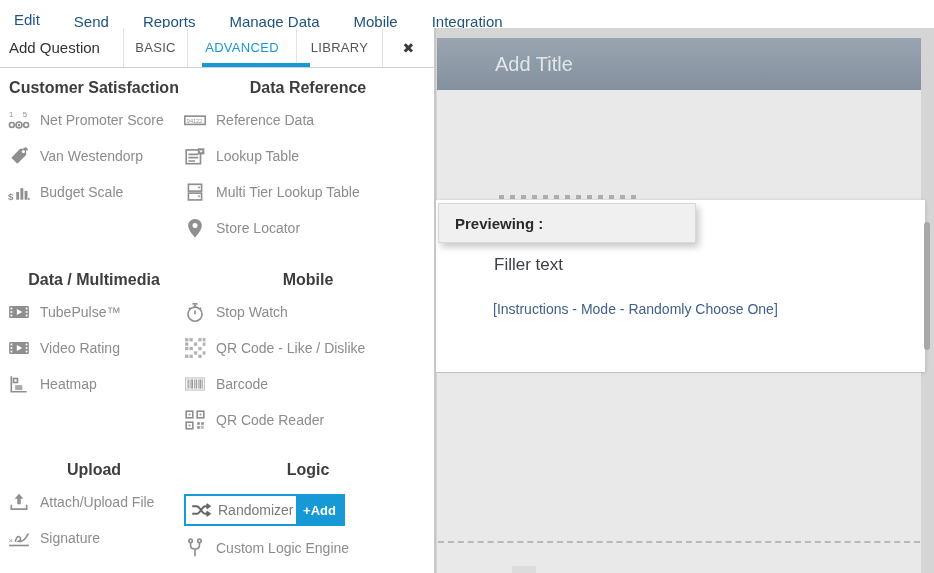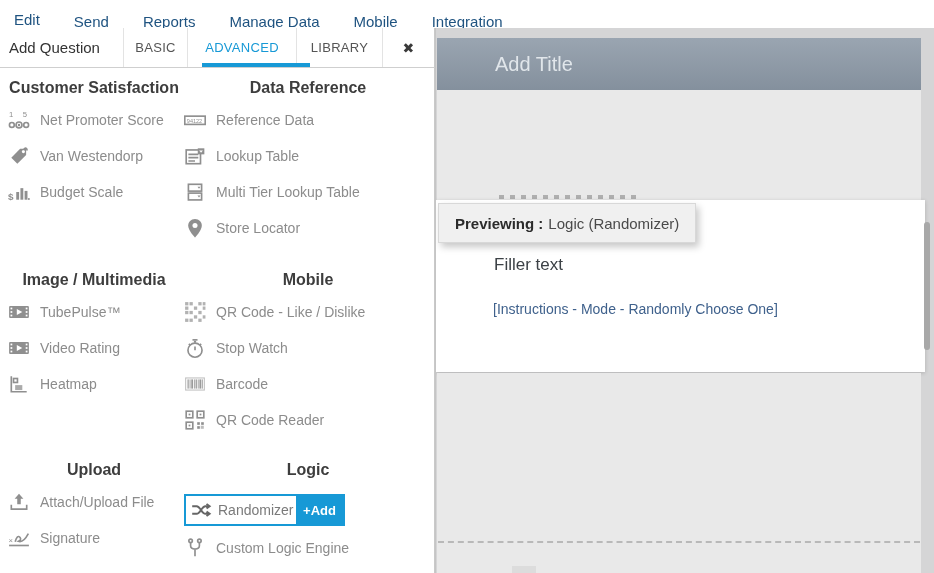--- a/index.html
+++ b/index.html
@@ -228,21 +228,21 @@
         <svg width="22" height="22" viewBox="0 0 20 20">
           <path class="gf" d="M10 1.8 C6.3 1.8 3.8 4.5 3.8 7.9 C3.8 12.2 10 18.6 10 18.6 C10 18.6 16.2 12.2 16.2 7.9 C16.2 4.5 13.7 1.8 10 1.8 Z"></path>
           <circle cx="10" cy="7.8" r="2.3" fill="#fff"></circle>
         </svg>
         </span>
       <span class="lbl">Store Locator</span>
     </div>
   </div>
 
   <div class="sec sec-c">
-    <h3>Image / Multimedia</h3>
+    <h3>Data / Multimedia</h3>
     <div class="q-item">
       <span class="ico">
         <svg width="22" height="22" viewBox="0 0 20 20">
           <rect class="gf" x="1" y="4.5" width="18" height="11" rx="1"></rect>
           <rect x="2.3" y="6" width="1.6" height="1.6" fill="#fff"></rect>
             <rect x="2.3" y="9.2" width="1.6" height="1.6" fill="#fff"></rect>
             <rect x="2.3" y="12.4" width="1.6" height="1.6" fill="#fff"></rect>
           <rect x="16.1" y="6" width="1.6" height="1.6" fill="#fff"></rect>
             <rect x="16.1" y="9.2" width="1.6" height="1.6" fill="#fff"></rect>
             <rect x="16.1" y="12.4" width="1.6" height="1.6" fill="#fff"></rect>
@@ -273,20 +273,32 @@
           <rect class="g" x="5" y="5" width="3.6" height="3.6" stroke-width="1.2"></rect>
           <rect class="gf" x="6.5" y="11" width="6.5" height="4.5" opacity=".75"></rect>
         </svg>
         </span>
       <span class="lbl">Heatmap</span>
     </div>
   </div>
 
   <div class="sec sec-d">
     <h3>Mobile</h3>
+    <div class="q-item">
+      <span class="ico">
+        <svg width="22" height="22" viewBox="0 0 20 20">
+          <circle class="g" cx="10" cy="12" r="6.4" stroke-width="1.3"></circle>
+          <path class="g" d="M10 12 V8.6" stroke-width="1.3"></path>
+          <rect class="gf" x="9" y="3.4" width="2" height="1.8"></rect>
+          <path class="g" d="M7.7 2.6 H12.3" stroke-width="1.3"></path>
+          <path class="g" d="M4.4 6.2 L5.6 7.4 M15.6 6.2 L14.4 7.4" stroke-width="1.2"></path>
+        </svg>
+        </span>
+      <span class="lbl">Stop Watch</span>
+    </div>
     <div class="q-item">
       <span class="ico">
         <svg width="22" height="22" viewBox="0 0 20 20" fill="#b2b2b2">
           <rect x="1" y="1" width="3" height="3"></rect>
             <rect x="5" y="1" width="3" height="3"></rect>
             <rect x="13" y="1" width="3" height="3"></rect>
           <rect x="1" y="5" width="3" height="3"></rect>
             <rect x="9" y="5" width="3" height="3"></rect>
             <rect x="17" y="5" width="2.5" height="3"></rect>
           <rect x="5" y="9" width="3" height="3"></rect>
@@ -297,32 +309,20 @@
             <rect x="1" y="16" width="3" height="3"></rect>
           <rect x="5" y="16" width="3" height="3"></rect>
             <rect x="13" y="16" width="3" height="3"></rect>
             <rect x="17" y="1" width="2.5" height="3"></rect>
         </svg>
         </span>
       <span class="lbl">QR Code - Like / Dislike</span>
     </div>
     <div class="q-item">
       <span class="ico">
-        <svg width="22" height="22" viewBox="0 0 20 20">
-          <circle class="g" cx="10" cy="12" r="6.4" stroke-width="1.3"></circle>
-          <path class="g" d="M10 12 V8.6" stroke-width="1.3"></path>
-          <rect class="gf" x="9" y="3.4" width="2" height="1.8"></rect>
-          <path class="g" d="M7.7 2.6 H12.3" stroke-width="1.3"></path>
-          <path class="g" d="M4.4 6.2 L5.6 7.4 M15.6 6.2 L14.4 7.4" stroke-width="1.2"></path>
-        </svg>
-        </span>
-      <span class="lbl">Stop Watch</span>
-    </div>
-    <div class="q-item">
-      <span class="ico">
         <svg width="22" height="22" viewBox="0 0 20 20" fill="#9a9a9a">
           <rect x="1.5" y="4.5" width="17" height="11" fill="none" stroke="#c2c2c2" stroke-width="1"></rect>
           <rect x="3.2" y="5.8" width="1.1" height="8.4"></rect>
             <rect x="5.1" y="5.8" width="0.8" height="8.4"></rect>
           <rect x="6.6" y="5.8" width="1.6" height="8.4"></rect>
             <rect x="9" y="5.8" width="0.8" height="8.4"></rect>
           <rect x="10.5" y="5.8" width="1.2" height="8.4"></rect>
             <rect x="12.5" y="5.8" width="0.8" height="8.4"></rect>
           <rect x="14" y="5.8" width="1.8" height="8.4"></rect>
             <rect x="16.4" y="5.8" width="0.7" height="8.4"></rect>
@@ -404,20 +404,19 @@
   <div class="pv-graytop"></div>
   <div class="pv-obscured"></div>
 
   <div class="pv-white">
     <div class="pv-question-title">Filler text</div>
     <div class="pv-instructions">[Instructions - Mode - Randomly Choose One]</div>
   </div>
 
   <div class="pv-tooltip">
     <span class="tt-prefix">Previewing :</span>
-    <span class="tt-value">Logic (Randomizer)</span>
   </div>
 
   <div class="pv-graybottom"></div>
   <div class="pv-dashline"></div>
   <div class="pv-bottom-chip"></div>
   <div class="pv-scrollthumb"></div>
 </div>
 
 </body></html>

